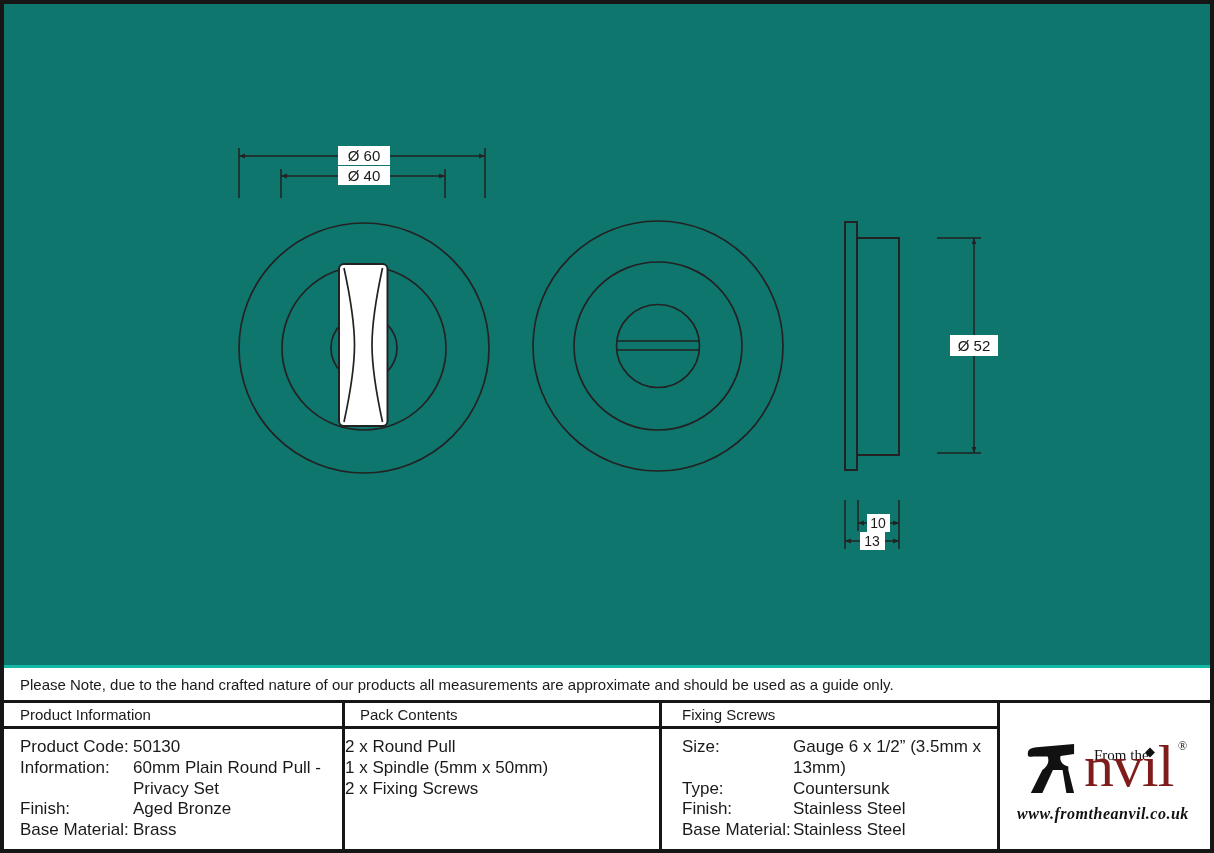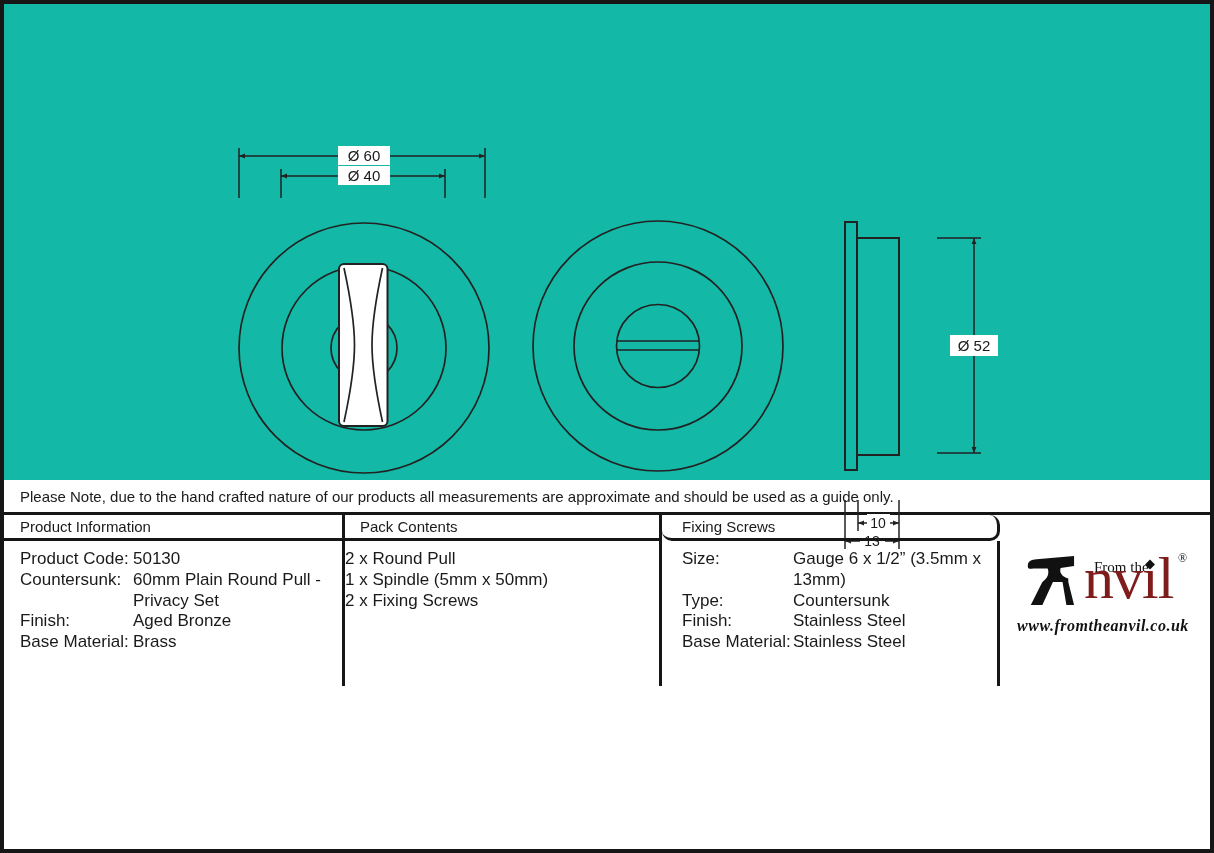--- a/index.html
+++ b/index.html
@@ -3,40 +3,40 @@
 <meta charset="utf-8">
 <style>
   * { margin:0; padding:0; box-sizing:border-box; }
   html,body { background:#888; }
   .page {
     position:relative; width:1214px; height:853px;
     background:#fff; border:4px solid #161616;
     font-family:"Liberation Sans","DejaVu Sans",sans-serif;
     color:#1a1a1a; overflow:hidden;
   }
-  .drawing { width:1206px; height:473px; background:#14b8a6; }
+  .drawing { width:1206px; height:661px; background:#0f766e; }
   .drawing svg { display:block; width:1206px; height:661px; }
 
   .note-bar {
     height:38px; border-top:3px solid #14b8a6; border-bottom:3px solid #161616;
     display:flex; align-items:center; padding-left:16px;
     font-size:15px;
   }
 
   .spec-table {
     display:grid; height:171px;
     grid-template-columns:341px 317px 338px 1fr;
     grid-template-rows:26px 1fr;
   }
   .cell { overflow:hidden; }
   .cb { border-right:3px solid #161616; }
   .hdr { border-bottom:3px solid #161616; display:flex; align-items:center;
          padding-left:16px; font-size:15px; }
   .hdr.p2 { padding-left:15px; }
-  .hdr.p3 { padding-left:20px;border-radius:10px; }
+  .hdr.p3 { padding-left:20px; }
   .body-cell { padding-top:8px; font-size:17px; line-height:20.8px; }
   .kv { display:grid; grid-template-columns:113px 1fr; padding-left:16px; }
   .kv3 { grid-template-columns:111px 1fr; padding-left:20px; }
   .pc { }
 
   .logo-cell { grid-column:4; grid-row:1 / 3; position:relative; }
   .logo { position:absolute; inset:0; }
   .anvil-svg { position:absolute; left:26px; top:40px; width:50px; height:50px; }
   .fromthe {
     position:absolute; left:94px; top:44px;
@@ -173,21 +173,21 @@
         <div class="logo-url">www.fromtheanvil.co.uk</div>
       </div>
     </div>
 
     <div class="cell cb body-cell" style="grid-column:1; grid-row:2;">
       <div class="kv">
         <span>Product Code:</span>
         <span>50130</span>
       </div>
       <div class="kv">
-        <span>Countersunk:</span>
+        <span>Information:</span>
         <span>60mm Plain Round Pull - Privacy Set</span>
       </div>
       <div class="kv">
         <span>Finish:</span>
         <span>Aged Bronze</span>
       </div>
       <div class="kv">
         <span>Base Material:</span>
         <span>Brass</span>
       </div>

